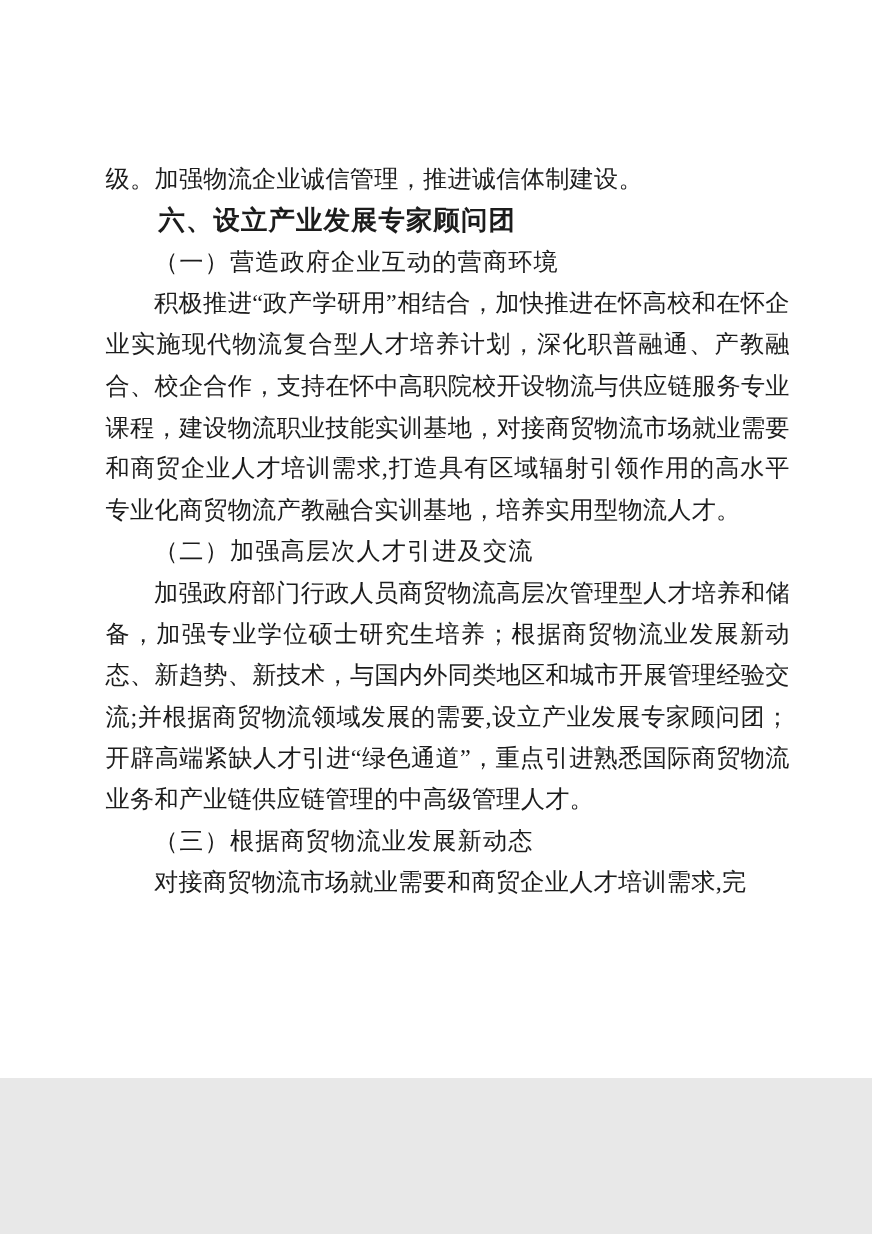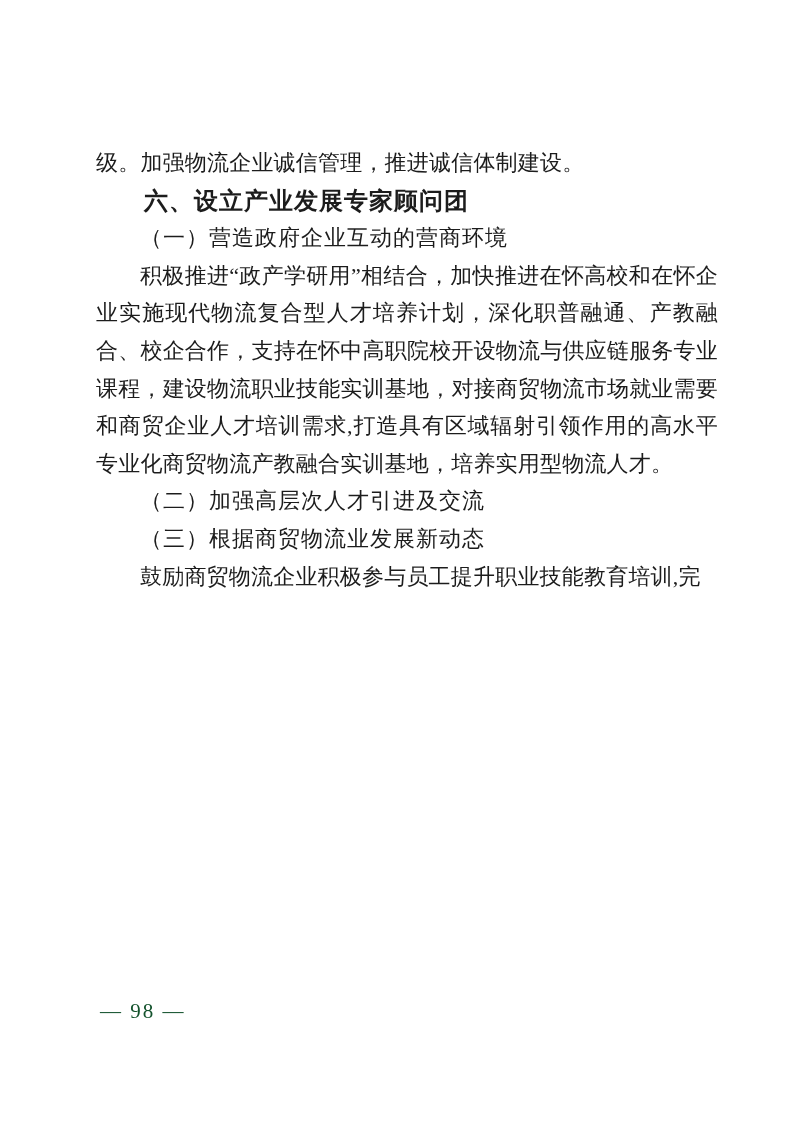--- a/index.html
+++ b/index.html
@@ -3,21 +3,21 @@
 <meta charset="utf-8">
 <style>
   html, body {
     margin: 0;
     padding: 0;
     background: #e8e8e8;
   }
   .page {
     position: relative;
     width: 793px;
-    height: 1122px;
+    height: 980px;
     margin: 0 auto;
     background: #ffffff;
     overflow: hidden;
     font-family: "Liberation Serif", "DejaVu Serif", serif;
     color: #1c1c1c;
   }
   .content {
     position: absolute;
     left: 96px;
     top: 144px;
@@ -62,17 +62,18 @@
 </head>
 <body>
 
 <div class="page">
   <div class="content">
       <p class="para body-continuation">级。加强物流企业诚信管理，推进诚信体制建设。</p>
       <p class="para section-heading">六、设立产业发展专家顾问团</p>
       <p class="para sub-heading">（一）营造政府企业互动的营商环境</p>
       <p class="para body">积极推进“政产学研用”相结合，加快推进在怀高校和在怀企业实施现代物流复合型人才培养计划，深化职普融通、产教融合、校企合作，支持在怀中高职院校开设物流与供应链服务专业课程，建设物流职业技能实训基地，对接商贸物流市场就业需要和商贸企业人才培训需求,打造具有区域辐射引领作用的高水平专业化商贸物流产教融合实训基地，培养实用型物流人才。</p>
       <p class="para sub-heading">（二）加强高层次人才引进及交流</p>
+      <p class="para body">加强政府部门行政人员商贸物流高层次管理型人才培养和储备，加强专业学位硕士研究生培养；根据商贸物流业发展新动态、新趋势、新技术，与国内外同类地区和城市开展管理经验交流;并根据商贸物流领域发展的需要,设立产业发展专家顾问团；开辟高端紧缺人才引进“绿色通道”，重点引进熟悉国际商贸物流业务和产业链供应链管理的中高级管理人才。</p>
       <p class="para sub-heading">（三）根据商贸物流业发展新动态</p>
-      <p class="para body">鼓励商贸物流企业积极参与员工提升职业技能教育培训,完</p>
+      <p class="para body">对接商贸物流市场就业需要和商贸企业人才培训需求,完</p>
     </div>
   <div class="footer">— 98 —</div>
 </div>
 
 </body></html>

